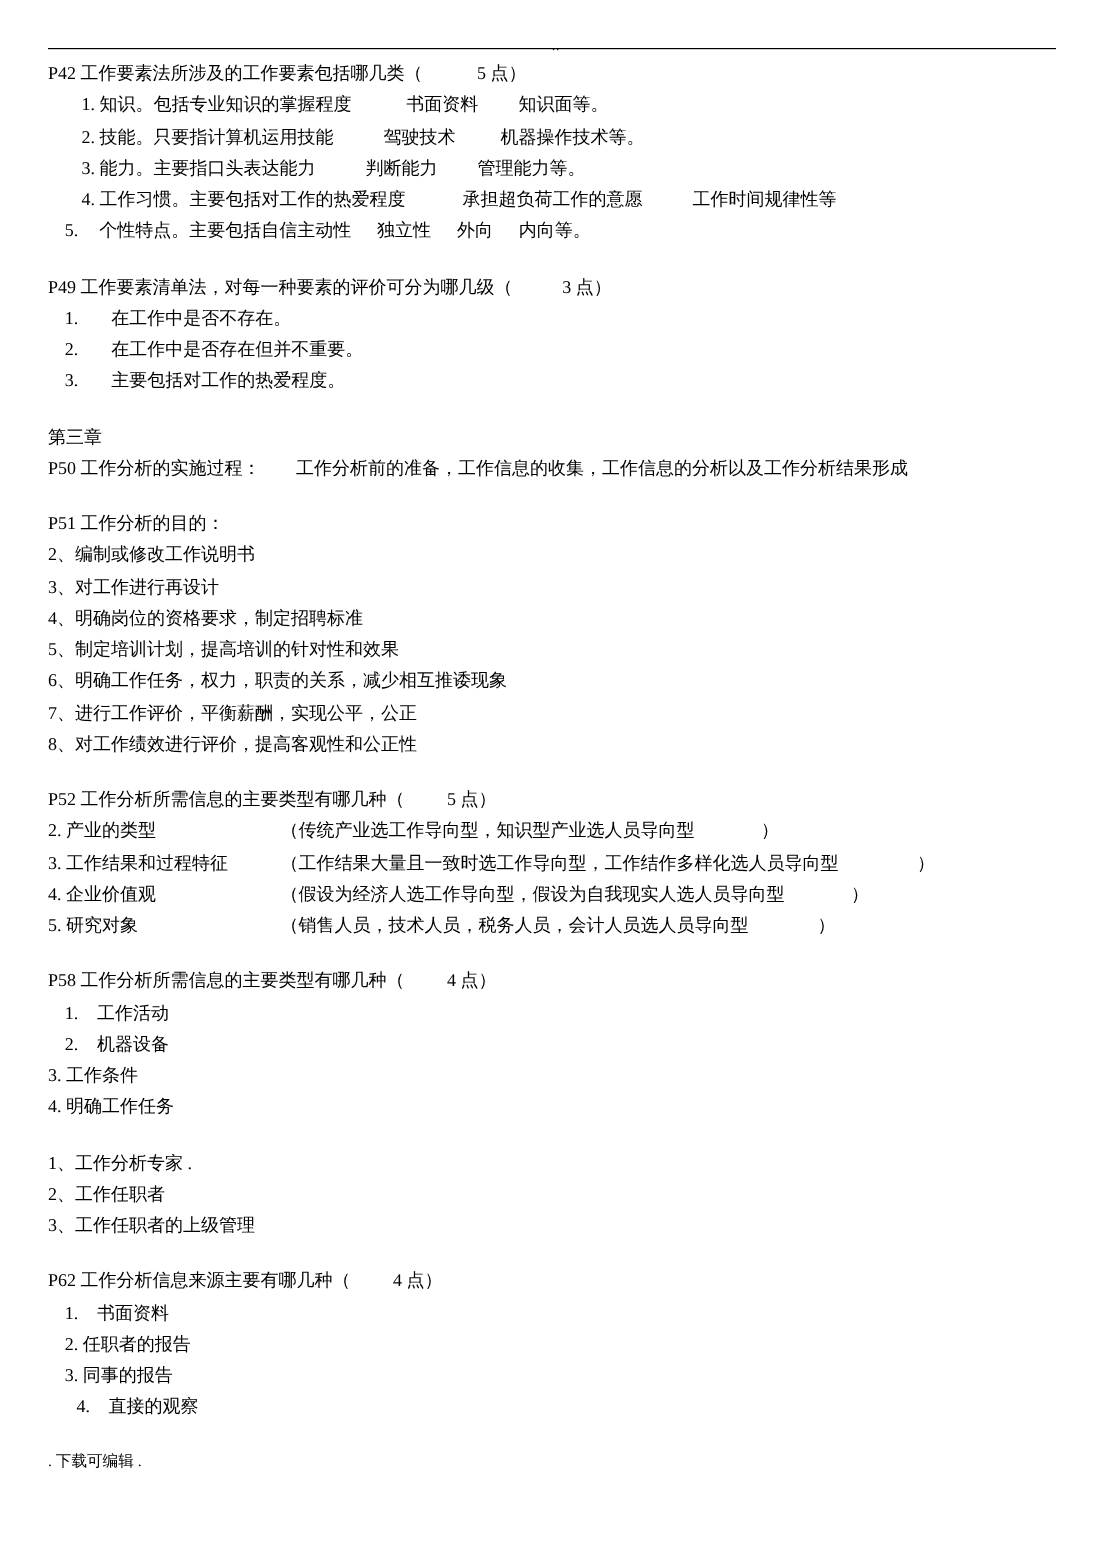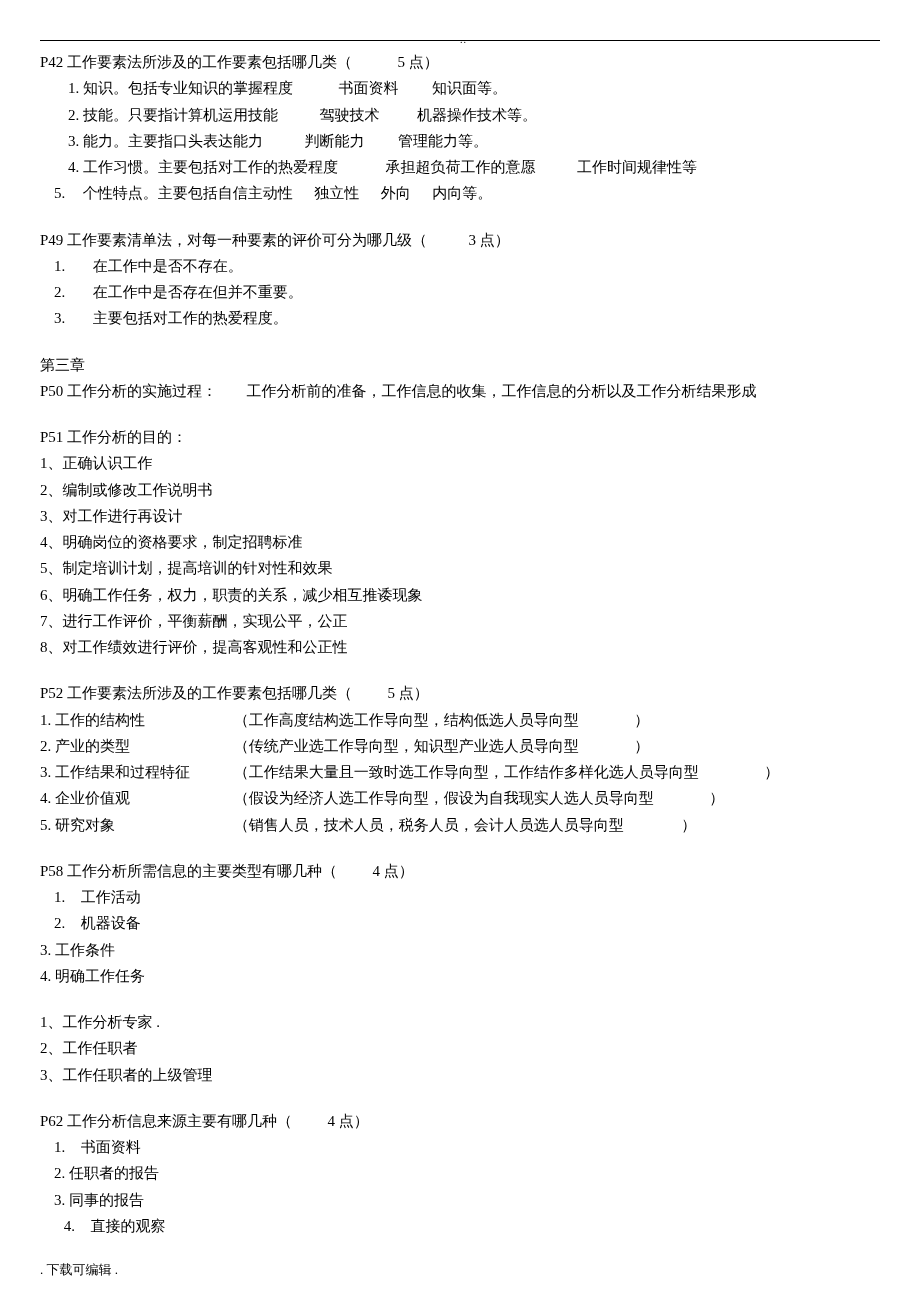--- a/index.html
+++ b/index.html
@@ -122,41 +122,34 @@
   <p class="para">第三章</p>
   <p class="para">
     <span>P50 工作分析的实施过程：</span>
     <span class="gap-sp" style="width:22px"></span>
     <span>工作分析前的准备，工作信息的收集，工作信息的分析以及工作分析结果形成</span>
   </p>
 </div>
 
 <div class="block">
   <p class="para">P51 工作分析的目的：</p>
-  <p class="para">1、正确认识工作</p>
   <p class="para">2、编制或修改工作说明书</p>
   <p class="para">3、对工作进行再设计</p>
   <p class="para">4、明确岗位的资格要求，制定招聘标准</p>
   <p class="para">5、制定培训计划，提高培训的针对性和效果</p>
   <p class="para">6、明确工作任务，权力，职责的关系，减少相互推诿现象</p>
   <p class="para">7、进行工作评价，平衡薪酬，实现公平，公正</p>
   <p class="para">8、对工作绩效进行评价，提高客观性和公正性</p>
 </div>
 
 <div class="block">
   <p class="para">
-    <span>P52 工作要素法所涉及的工作要素包括哪几类（</span>
+    <span>P52 工作分析所需信息的主要类型有哪几种（</span>
     <span class="gap-sp" style="width:28px"></span>
     <span>5 点）</span>
-  </p>
-  <p class="para row">
-    <span class="col-label">1. 工作的结构性</span>
-    <span class="col-expl">（工作高度结构选工作导向型，结构低选人员导向型</span>
-    <span class="gap-sp" style="width:48px"></span>
-    <span>）</span>
   </p>
   <p class="para row">
     <span class="col-label">2. 产业的类型</span>
     <span class="col-expl">（传统产业选工作导向型，知识型产业选人员导向型</span>
     <span class="gap-sp" style="width:48px"></span>
     <span>）</span>
   </p>
   <p class="para row">
     <span class="col-label">3. 工作结果和过程特征</span>
     <span class="col-expl">（工作结果大量且一致时选工作导向型，工作结作多样化选人员导向型</span>

